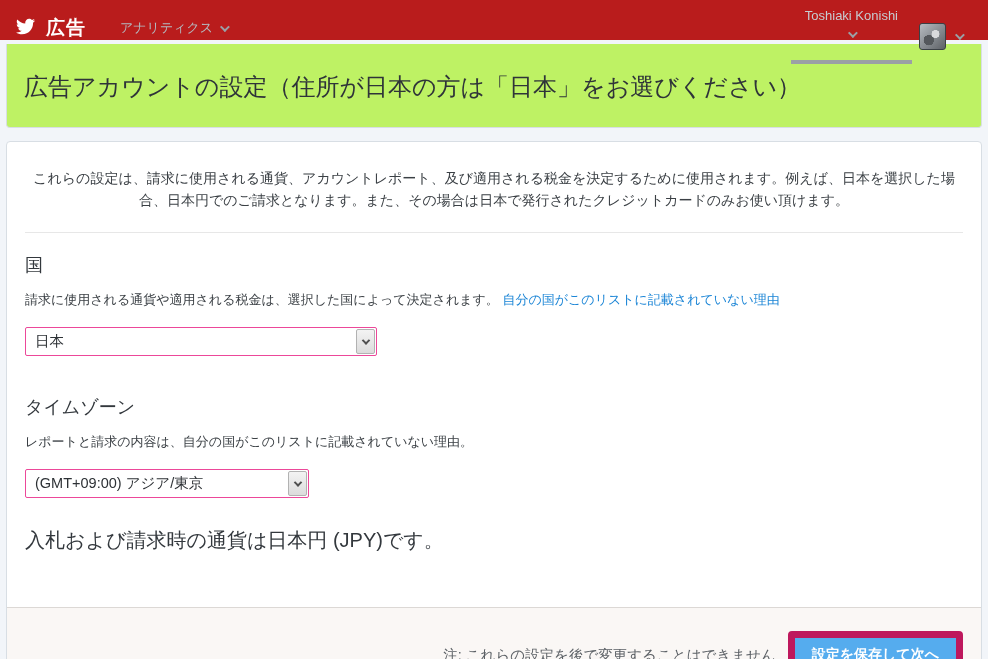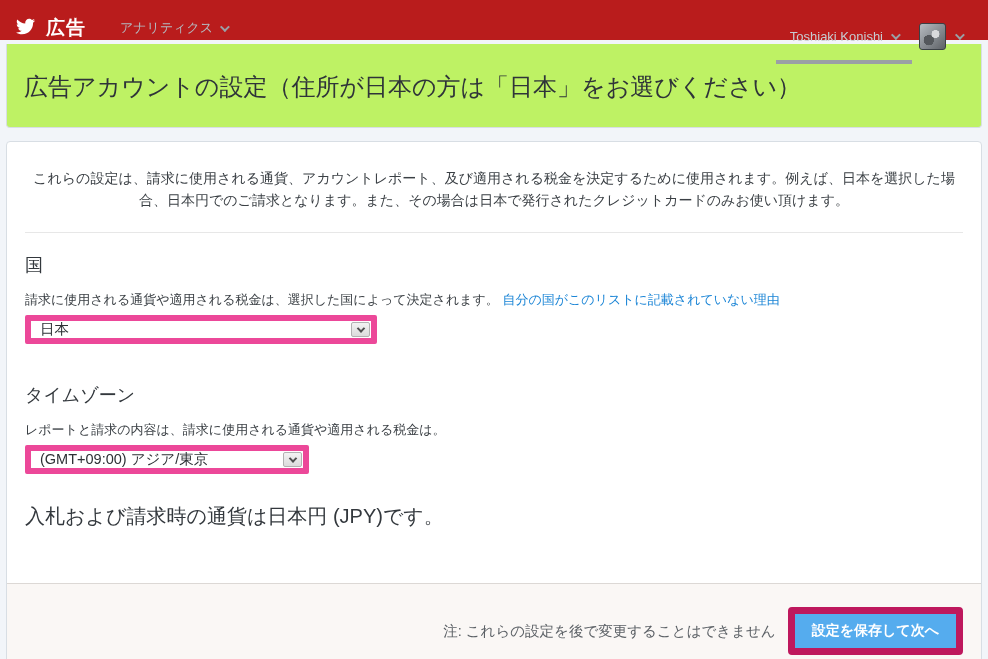--- a/index.html
+++ b/index.html
@@ -32,20 +32,21 @@
   .chev {
     width:7px; height:7px; display:inline-block;
     border-right:2px solid #9aa0a6; border-bottom:2px solid #9aa0a6;
     transform:rotate(45deg) translateY(-2px);
   }
   .nav-right { margin-left:auto; display:flex; align-items:center; height:40px; padding-right:26px; }
   .user-menu {
     display:flex; align-items:center; gap:8px; height:56px;
     padding:0 14px; color:#c7ccd1; font-size:13px; cursor:pointer;
     position:relative;
+    flex-direction:column;
   }
   .user-menu .indicator {
     position:absolute; left:0; right:0; bottom:0; height:4px; background:#9ba0a5;
   }
   .avatar-menu { display:flex; align-items:center; gap:9px; margin-left:7px; cursor:pointer; }
   .avatar {
     width:27px; height:27px; border-radius:3px;
     background:
       radial-gradient(circle at 62% 40%, #d8dadc 0 18%, transparent 19%),
       radial-gradient(circle at 35% 65%, #54585c 0 22%, transparent 23%),
@@ -76,23 +77,23 @@
   .hr { border:none; border-top:1px solid #e7e7e7; margin:21px 0 0 0; }
 
   .section { margin-top:20px; }
   .section-heading { font-size:18px; font-weight:normal; color:#33383d; }
   .section-desc { font-size:13px; color:#3b4045; margin-top:13px; line-height:20px; }
   .help-link { color:#1b85d6; text-decoration:none; cursor:pointer; }
 
   .select {
     position:relative;
     height:29px;
-    margin-top:5px;
+    margin-top:17px;
     background:#ffffff;
-    border:6px solid #ec4899;
+    border:1px solid #ec4899;
     border-radius:2px;
     display:flex; align-items:center;
     padding:0 28px 0 9px;
     font-size:14.5px; color:#2d3135;
     cursor:pointer;
   }
   .select .arrow-box {
     position:absolute; top:1px; bottom:1px; right:1px; width:19px;
     background:linear-gradient(#f3f3f3,#dcdcdc);
     border:1px solid #b2b2b2; border-radius:2px;
@@ -179,21 +180,21 @@
       <div class="select select-country">
         <span>日本</span>
         <span class="arrow-box">
           <span class="chev2"></span>
         </span>
       </div>
     </div>
 
     <div class="section" style="margin-top:39px;">
       <h2 class="section-heading">タイムゾーン</h2>
-      <p class="section-desc">レポートと請求の内容は、請求に使用される通貨や適用される税金は。</p>
+      <p class="section-desc">レポートと請求の内容は、自分の国がこのリストに記載されていない理由。</p>
       <div class="select select-timezone">
         <span>(GMT+09:00) アジア/東京</span>
         <span class="arrow-box">
           <span class="chev2"></span>
         </span>
       </div>
     </div>
 
     <p class="currency-note">入札および請求時の通貨は日本円 (JPY)です。</p>
   </div>

